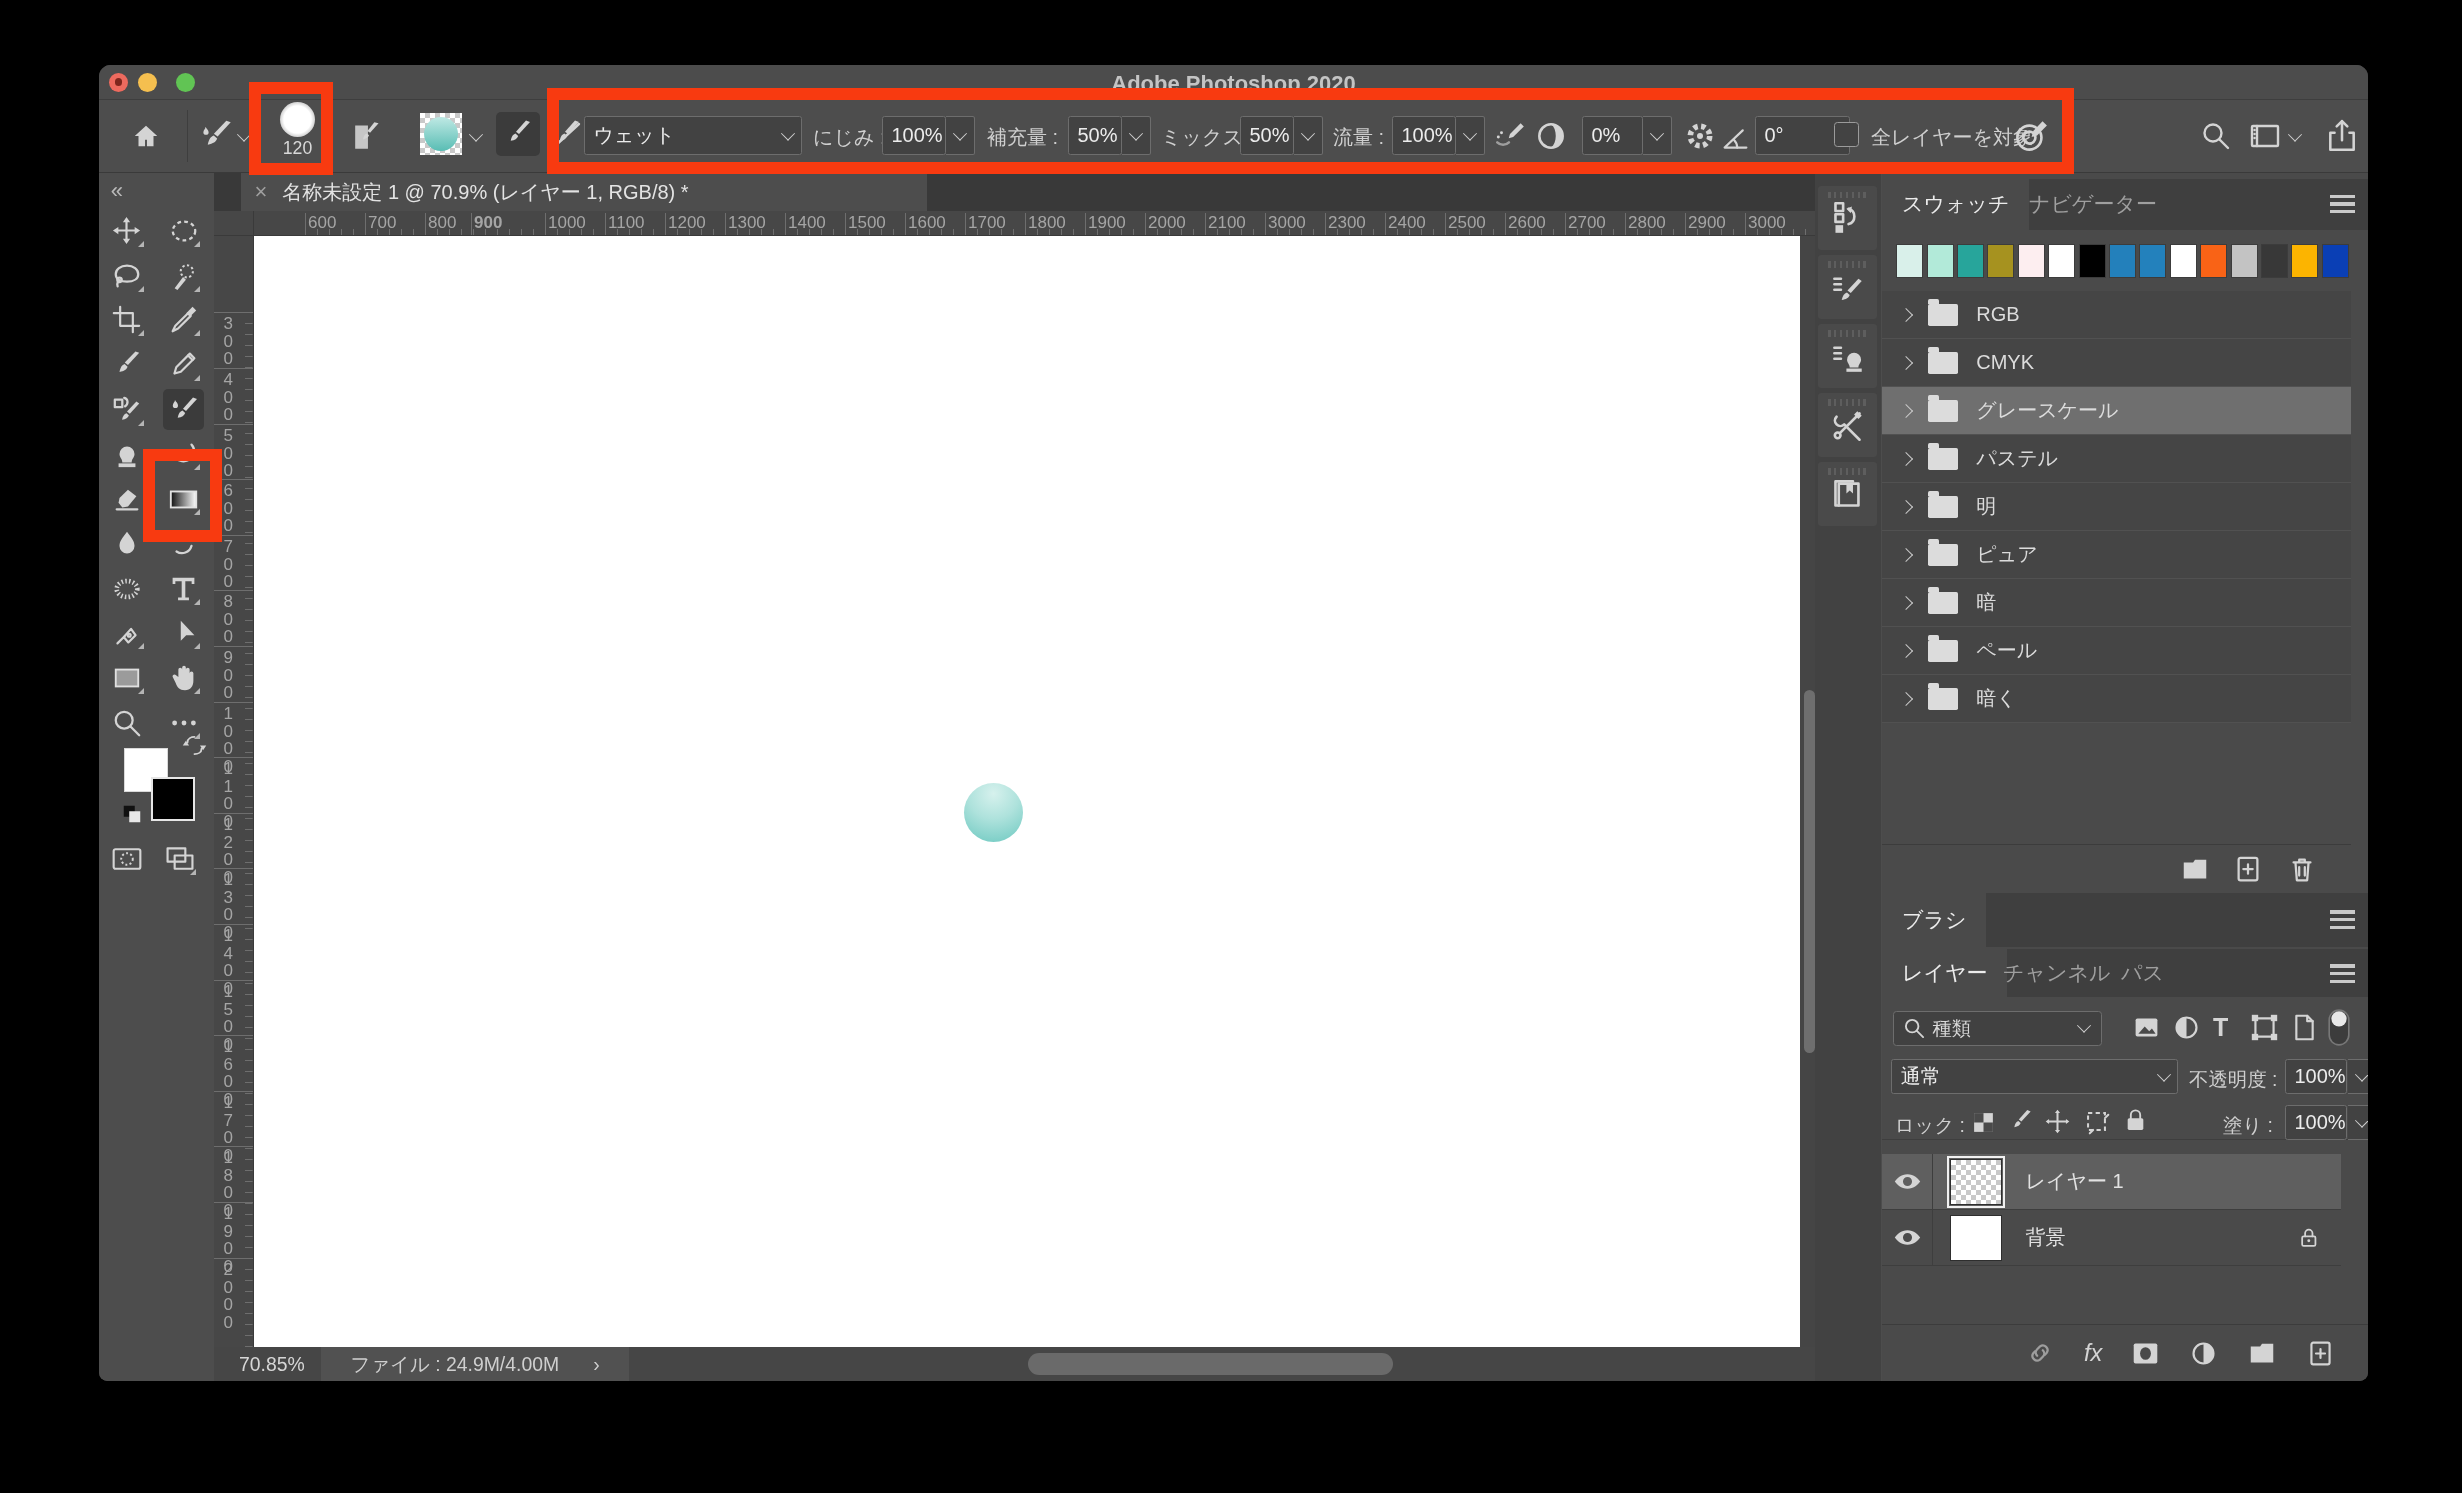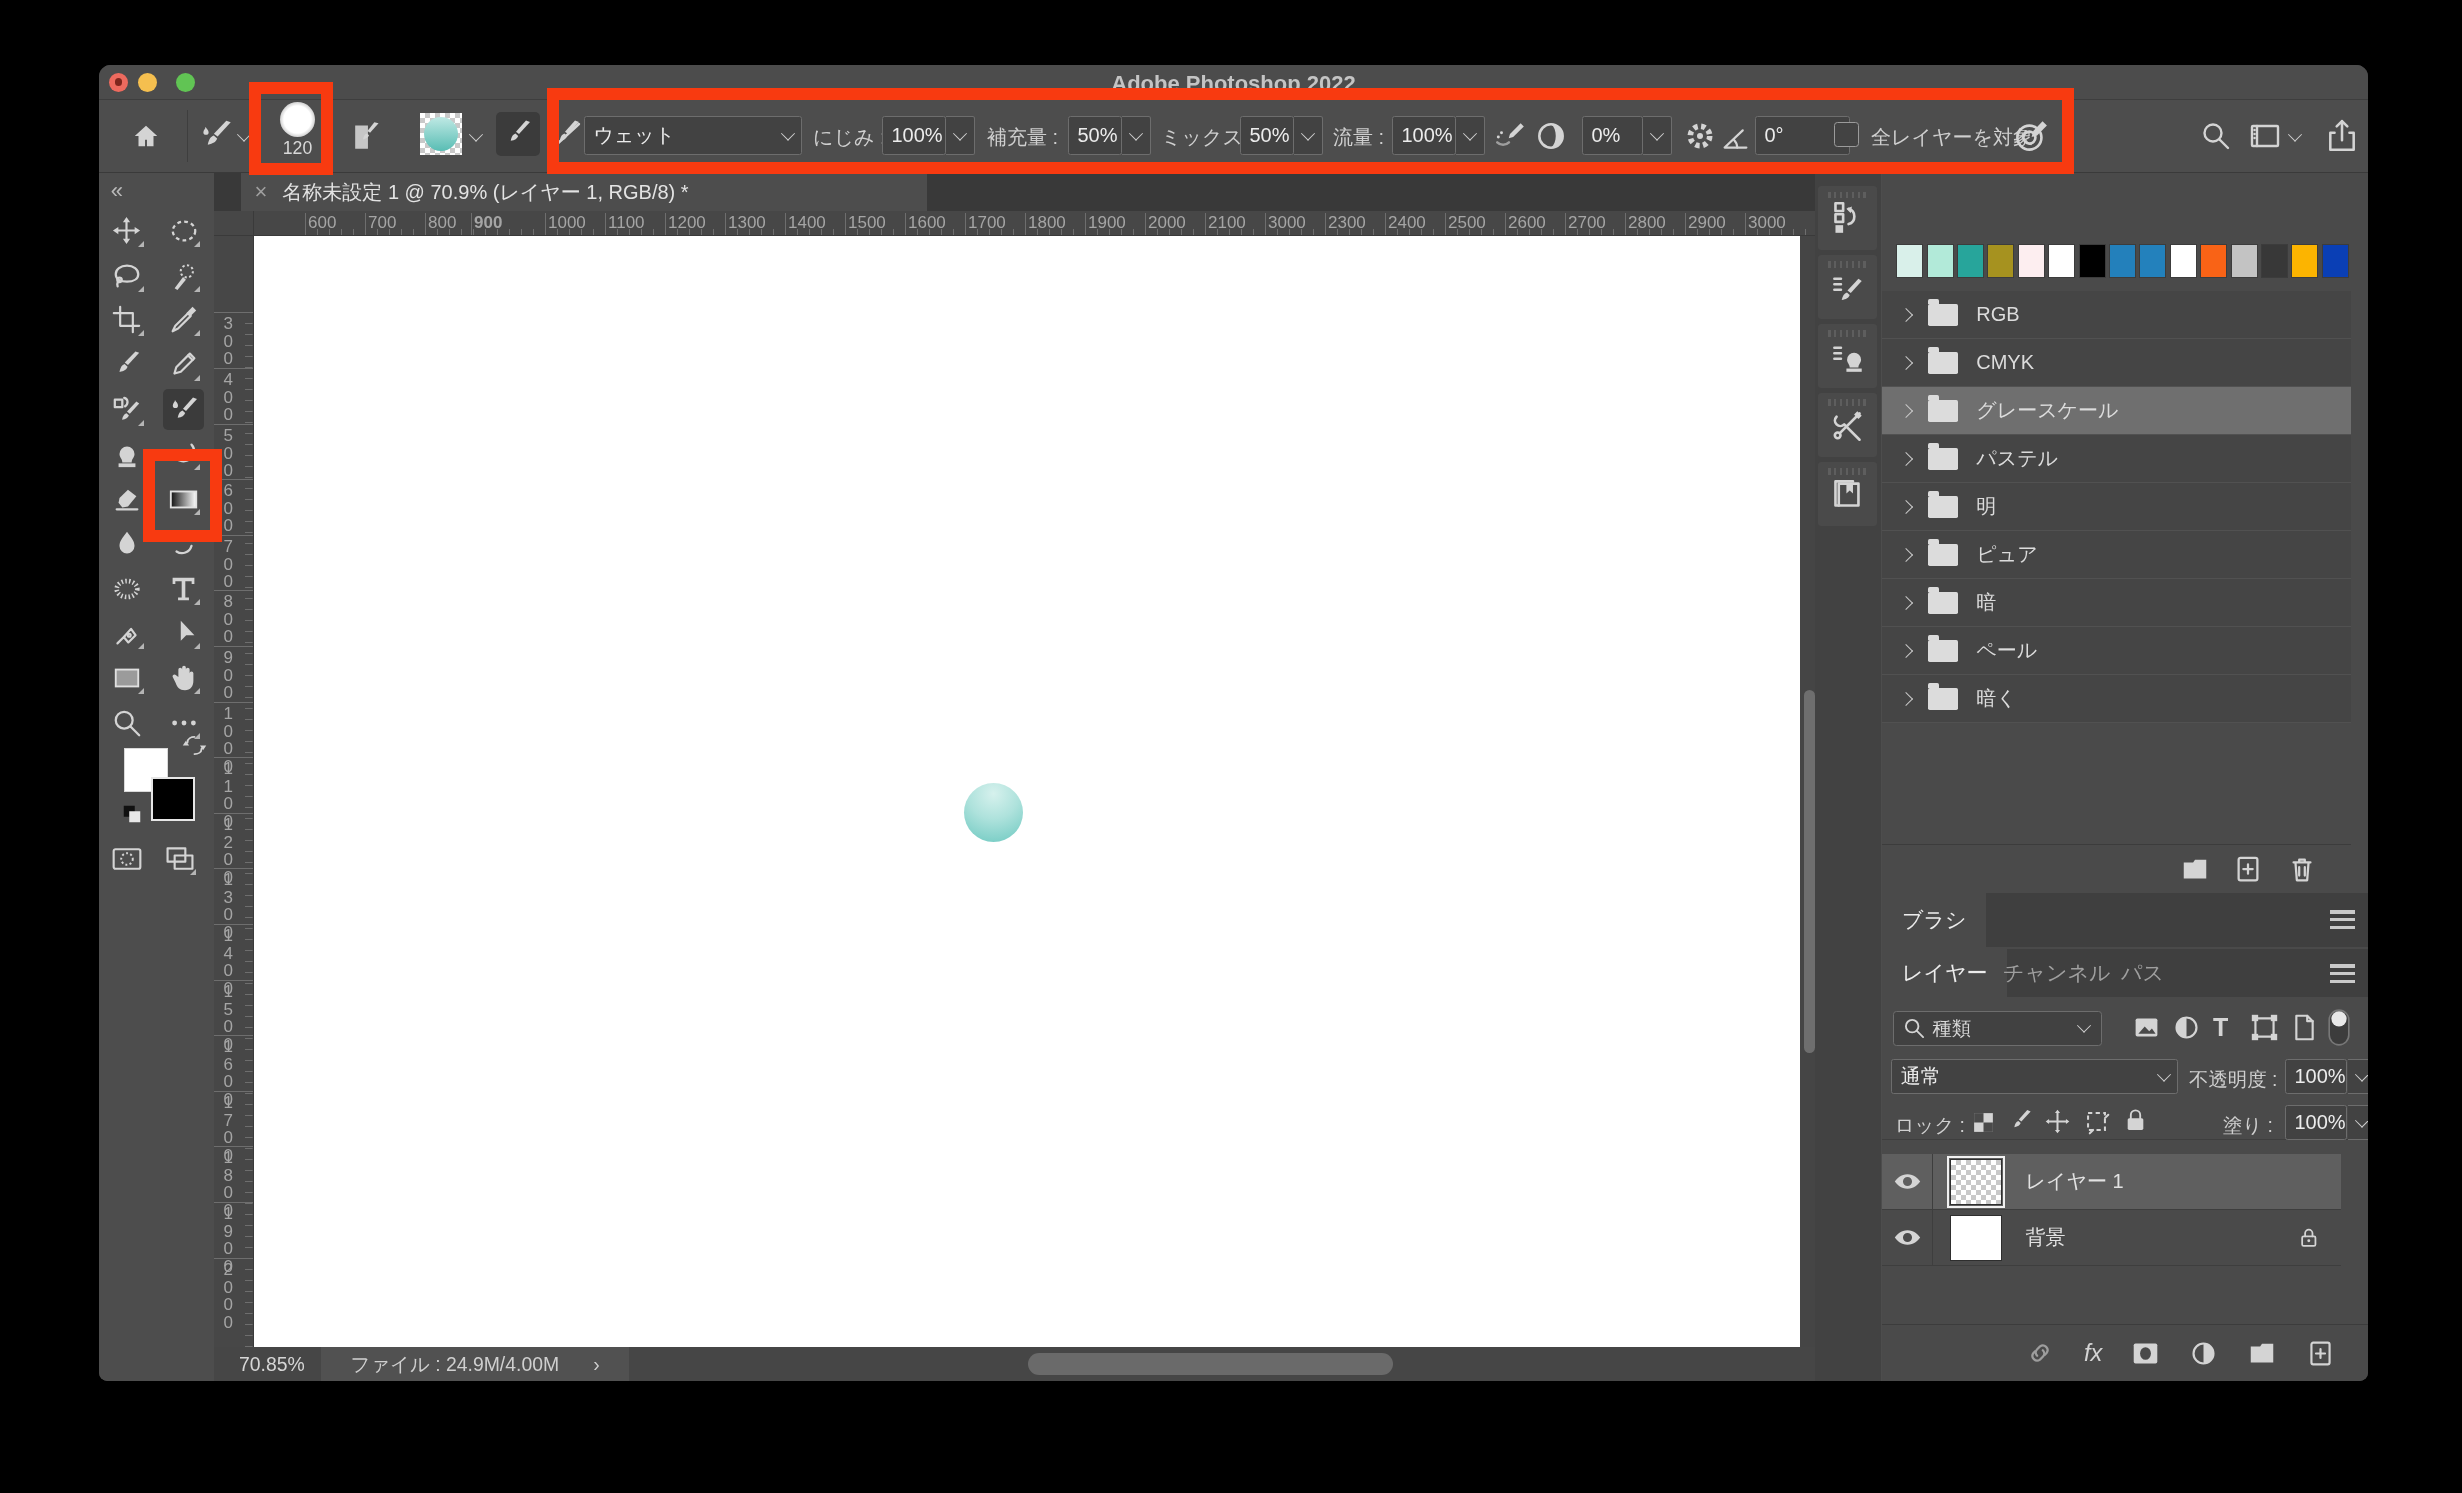--- a/index.html
+++ b/index.html
@@ -138,21 +138,21 @@
 </head>
 <body>
 
 <div id="stage">
 <div id="window">
 
   <div class="titlebar">
     <span class="tl red"></span>
     <span class="tl yellow"></span>
     <span class="tl green"></span>
-    <div class="title-text">Adobe Photoshop 2022</div>
+    <div class="title-text">Adobe Photoshop 2020</div>
   </div>
 
   <div class="optionsbar">
     <div class="ob" style="left:32px;top:21px;">
       <svg width="30" height="30" viewBox="0 0 32 32">
             <path class="icf" d="M16 5L4 16h4v11h7v-7h2v7h7V16h4z"></path>
           </svg>
     </div>
     <div class="vdiv" style="left:88px;"></div>
     <div class="ob" style="left:100px;top:18.6px;">
@@ -614,20 +614,25 @@
       <svg width="35" height="35" viewBox="0 0 32 32">
             <rect class="ic" x="8" y="6" width="18" height="20"></rect>
             <path class="ic" d="M8 26H5V4h16"></path>
             <path class="icf" d="M15 6h6v9l-3-2.6L15 15z"></path>
           </svg>
     </div>
   </div>
 
   <div class="dock">
 
+    <div class="phead" style="top:5.9px;">
+      <div class="ptab active" style="left:0;">スウォッチ</div>
+      <div class="ptab" style="left:127px;">ナビゲーター</div>
+      <div class="hamb"></div>
+    </div>
     <div class="swatchrow" id="swatchrow">
           <div class="sw" style="background: rgb(217, 240, 234);"></div>
           <div class="sw" style="background: rgb(178, 234, 217);"></div>
           <div class="sw" style="background: rgb(39, 165, 155);"></div>
           <div class="sw" style="background: rgb(166, 146, 31);"></div>
           <div class="sw" style="background: rgb(253, 238, 240);"></div>
           <div class="sw" style="background: rgb(255, 255, 255);"></div>
           <div class="sw" style="background: rgb(0, 0, 0);"></div>
           <div class="sw" style="background: rgb(35, 128, 187);"></div>
           <div class="sw" style="background: rgb(35, 129, 188);"></div>

